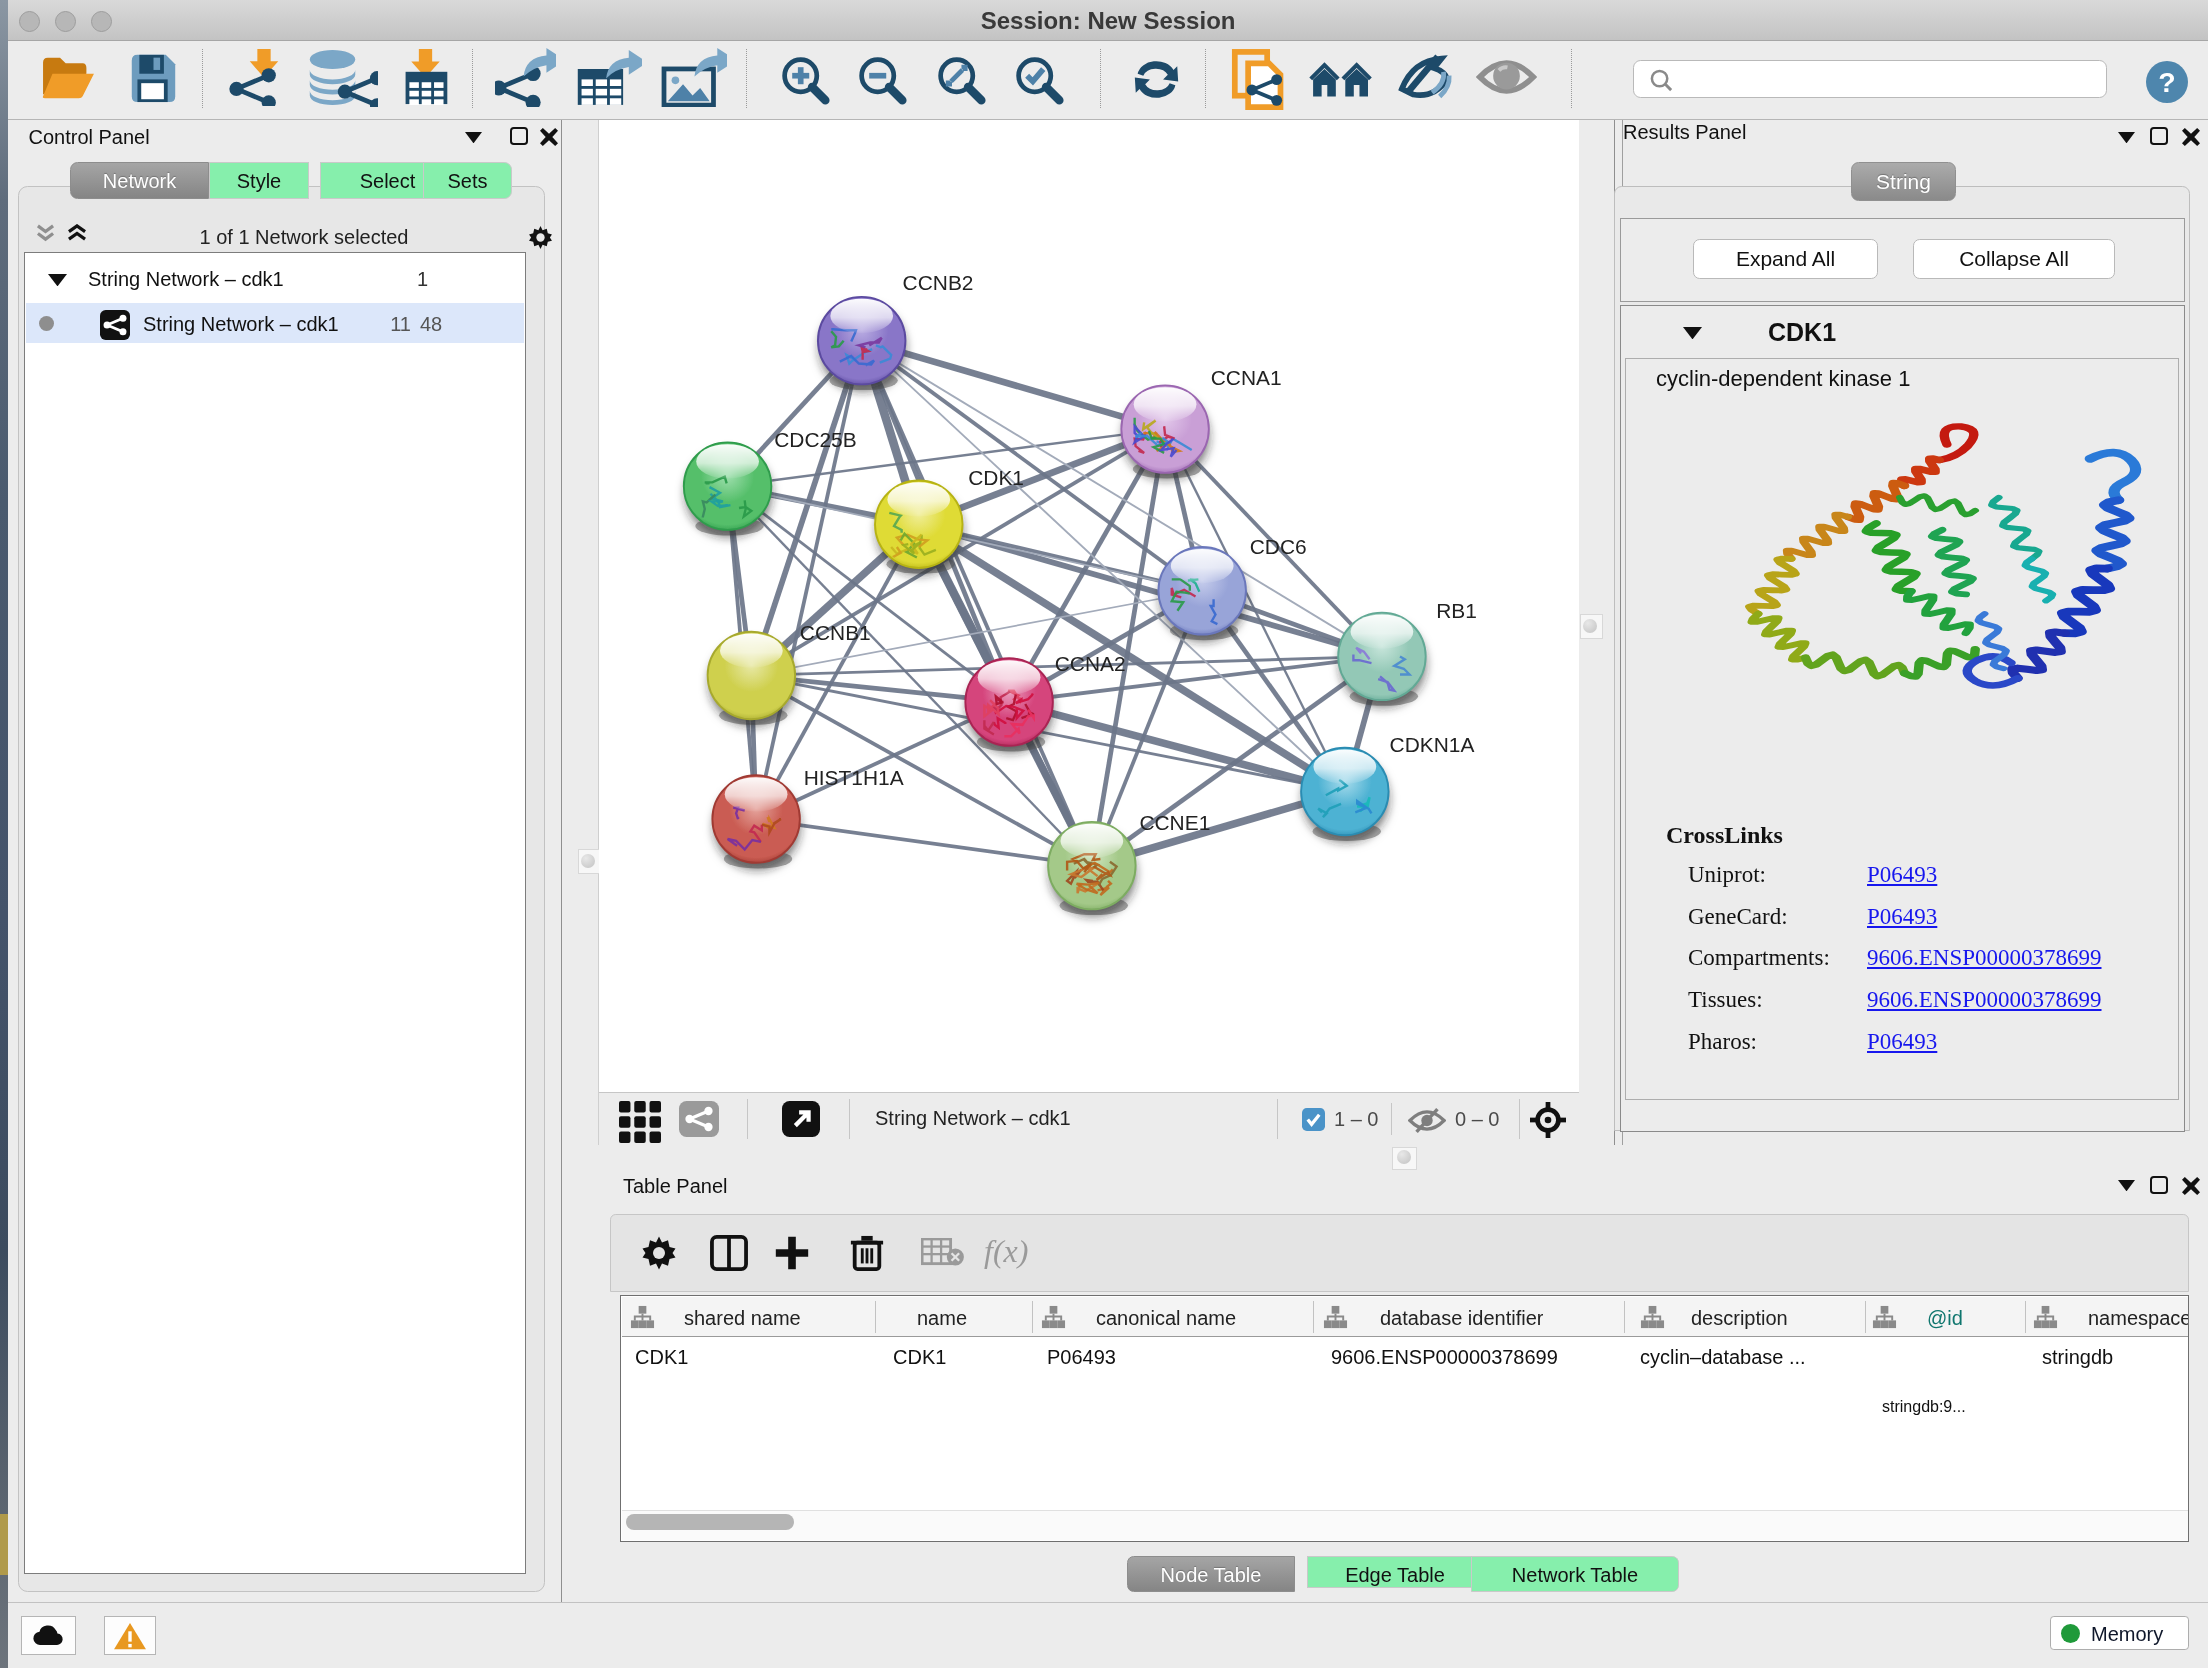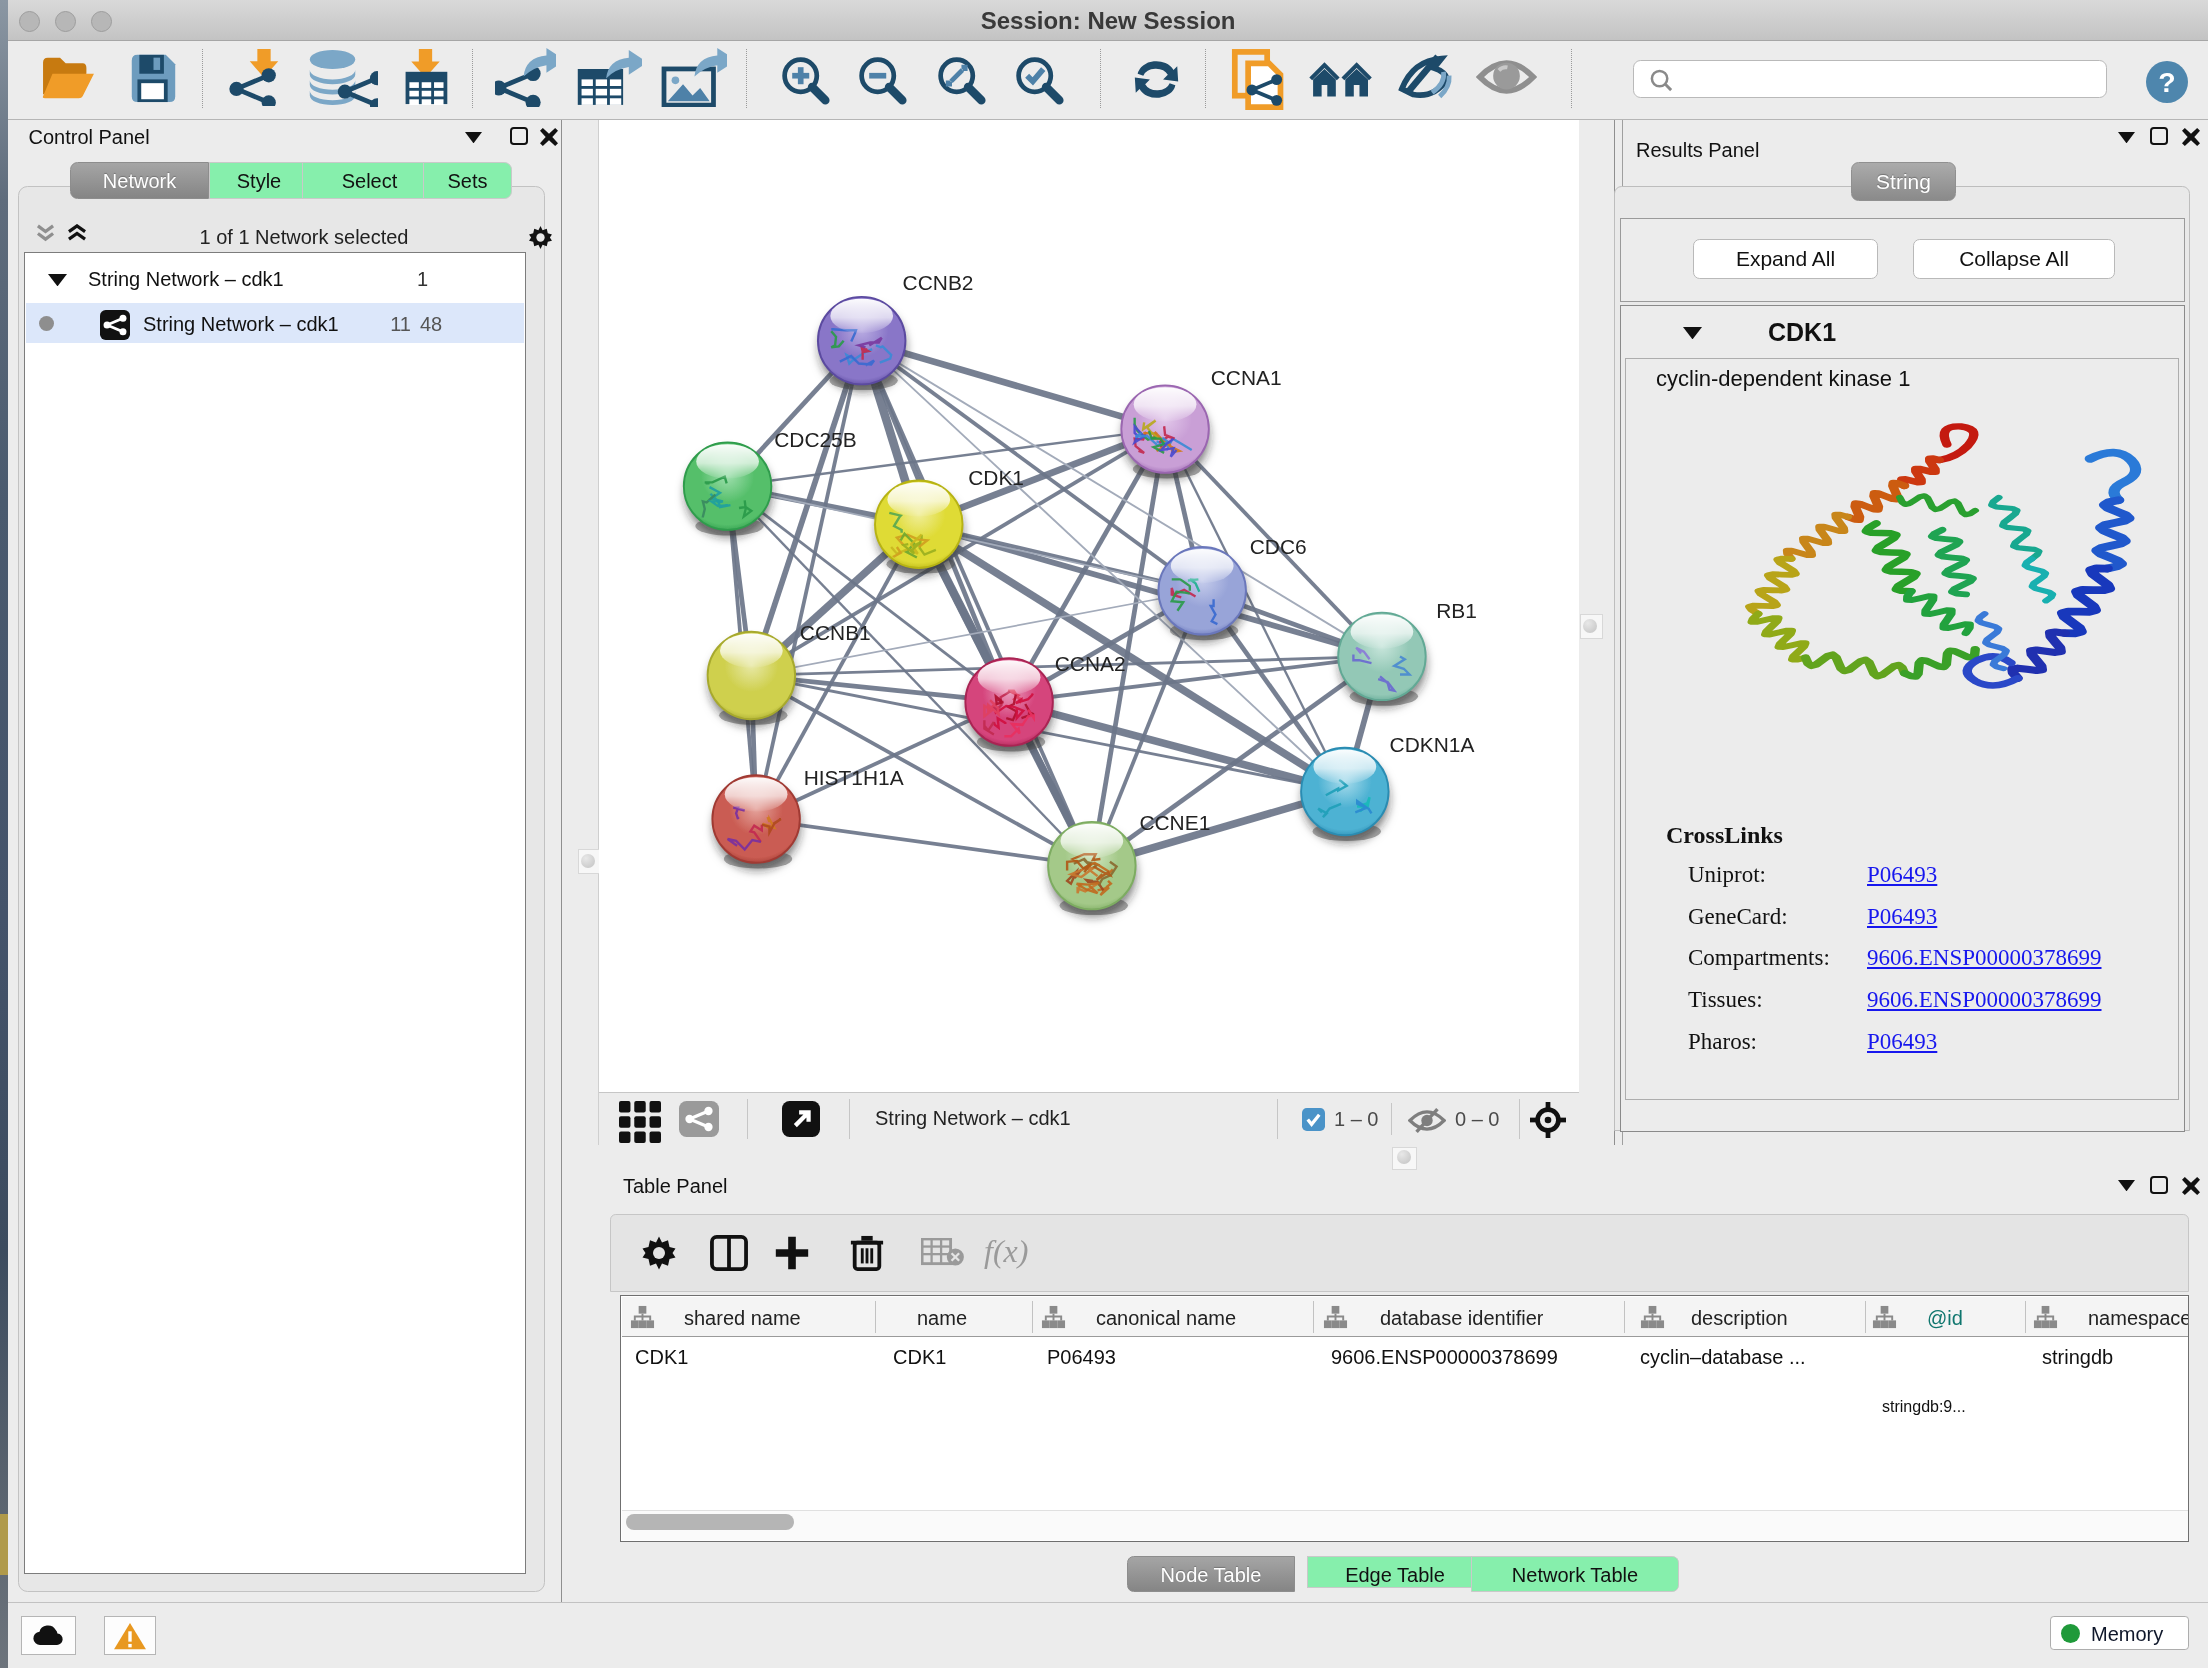--- a/index.html
+++ b/index.html
@@ -159,21 +159,21 @@
     <div class="a panelttl" style="left:28.5px;top:126px;">Control Panel</div>
     <svg class="a" style="left:465px;top:132px;" width="17" height="11.4" viewBox="0 0 18 12">
       <path d="M0 0 L18 0 L9 12 Z" fill="#111"></path>
     </svg>
     <div class="a" style="left:510px;top:127px;width:18px;height:18px;border:2.4px solid #111;border-radius:3.8px;box-sizing:border-box;"></div>
     <svg class="a" style="left:540px;top:128px;" width="18" height="18" viewBox="0 0 19 19">
       <path d="M3 0 L9.5 6 L16 0 L19 3 L13 9.5 L19 16 L16 19 L9.5 13 L3 19 L0 16 L6 9.5 L0 3 Z" fill="#111"></path>
     </svg>
     <div class="tab tabsel a" style="left:70px;top:162px;width:139px;height:37px;line-height:37px;border-radius:7.6px 0 0 7.6px;">Network</div>
     <div class="tab a" style="left:209px;top:162px;width:100px;height:37px;line-height:37px;">Style</div>
-    <div class="tab a" style="left:302px;top:162px;width:135px;height:37px;line-height:37px;">Select</div>
+    <div class="tab a" style="left:320px;top:162px;width:135px;height:37px;line-height:37px;">Select</div>
     <div class="tab a" style="left:423px;top:162px;width:89px;height:37px;line-height:37px;border-radius:0 7.6px 7.6px 0;">Sets</div>
     <div class="a" style="left:18px;top:186px;width:525px;height:1404px;background:#e7e7e7;border:1px solid #c2c2c2;border-radius:9.5px;"></div>
     <svg class="a" style="left:36px;top:224px;" width="19" height="18" viewBox="0 0 20 19">
       <path d="M2 2 L10 8 L18 2 M2 10 L10 16 L18 10" fill="none" stroke="#8f8f8f" stroke-width="3.4"></path>
     </svg>
     <svg class="a" style="left:67px;top:224px;" width="20" height="18" viewBox="0 0 21 19">
       <path d="M2 8 L10.5 2 L19 8 M2 16 L10.5 10 L19 16" fill="none" stroke="#111" stroke-width="3.4"></path>
     </svg>
     <div class="a" style="left:114px;top:226px;width:380px;text-align:center;font-size:20px;color:#222;">1 of 1 Network selected</div>
     <svg class="a" style="left:528px;top:225px;" width="25" height="25" viewBox="0 0 24 24">
@@ -570,21 +570,21 @@
       <line x1="19" y1="29" x2="19" y2="38" stroke="#111" stroke-width="5"></line>
       <line x1="0" y1="19" x2="9" y2="19" stroke="#111" stroke-width="5"></line>
       <line x1="29" y1="19" x2="38" y2="19" stroke="#111" stroke-width="5"></line>
       <circle cx="19" cy="19" r="3.5" fill="#111"></circle>
     </svg>
     <div class="a" style="left:1579px;top:120px;width:35px;height:1025px;background:#ececec;"></div>
     <div class="a" style="left:1580px;top:614px;width:21px;height:23px;background:#f7f7f7;border:1px solid #d8d8d8;"></div>
     <div class="a" style="left:1583px;top:619px;width:14.3px;height:14.3px;border-radius:50%;background:radial-gradient(circle at 35% 30%,#e8e8e8,#c2c2c2);"></div>
     <div class="a" style="left:1614px;top:120px;width:8.6px;height:1025px;background:#ececec;border-left:1.9px solid #8f8f8f;border-right:1px solid #9f9f9f;box-sizing:border-box;"></div>
     <div class="a" style="left:1623px;top:120px;width:586px;height:1025px;background:#ececec;"></div>
-    <div class="a panelttl" style="left:1623px;top:139px;margin-left:13px;">Results Panel</div>
+    <div class="a panelttl" style="left:1623px;top:121px;">Results Panel</div>
     <svg class="a" style="left:2118px;top:132px;" width="17" height="11.4" viewBox="0 0 18 12">
       <path d="M0 0 L18 0 L9 12 Z" fill="#111"></path>
     </svg>
     <div class="a" style="left:2150px;top:127px;width:18px;height:18px;border:2.4px solid #111;border-radius:3.8px;box-sizing:border-box;"></div>
     <svg class="a" style="left:2182px;top:128px;" width="18" height="18" viewBox="0 0 19 19">
       <path d="M3 0 L9.5 6 L16 0 L19 3 L13 9.5 L19 16 L16 19 L9.5 13 L3 19 L0 16 L6 9.5 L0 3 Z" fill="#111"></path>
     </svg>
     <div class="a" style="left:1614px;top:186px;width:576px;height:945px;background:#e9e9e9;border:1px solid #bdbdbd;border-radius:7.6px 7.6px 0 0;box-sizing:border-box;"></div>
     <div class="a" style="left:1851px;top:162px;width:105px;height:39px;background:linear-gradient(#ababab,#8a8a8a);border:1px solid #909090;border-radius:7.6px;box-sizing:border-box;color:#fff;font-size:21px;text-align:center;line-height:37px;text-shadow:0 -1px 1px rgba(0,0,0,.3);">String</div>
     <div class="a" style="left:1620px;top:218px;width:565px;height:84px;background:#ececec;border:1px solid #9a9a9a;box-sizing:border-box;"></div>

